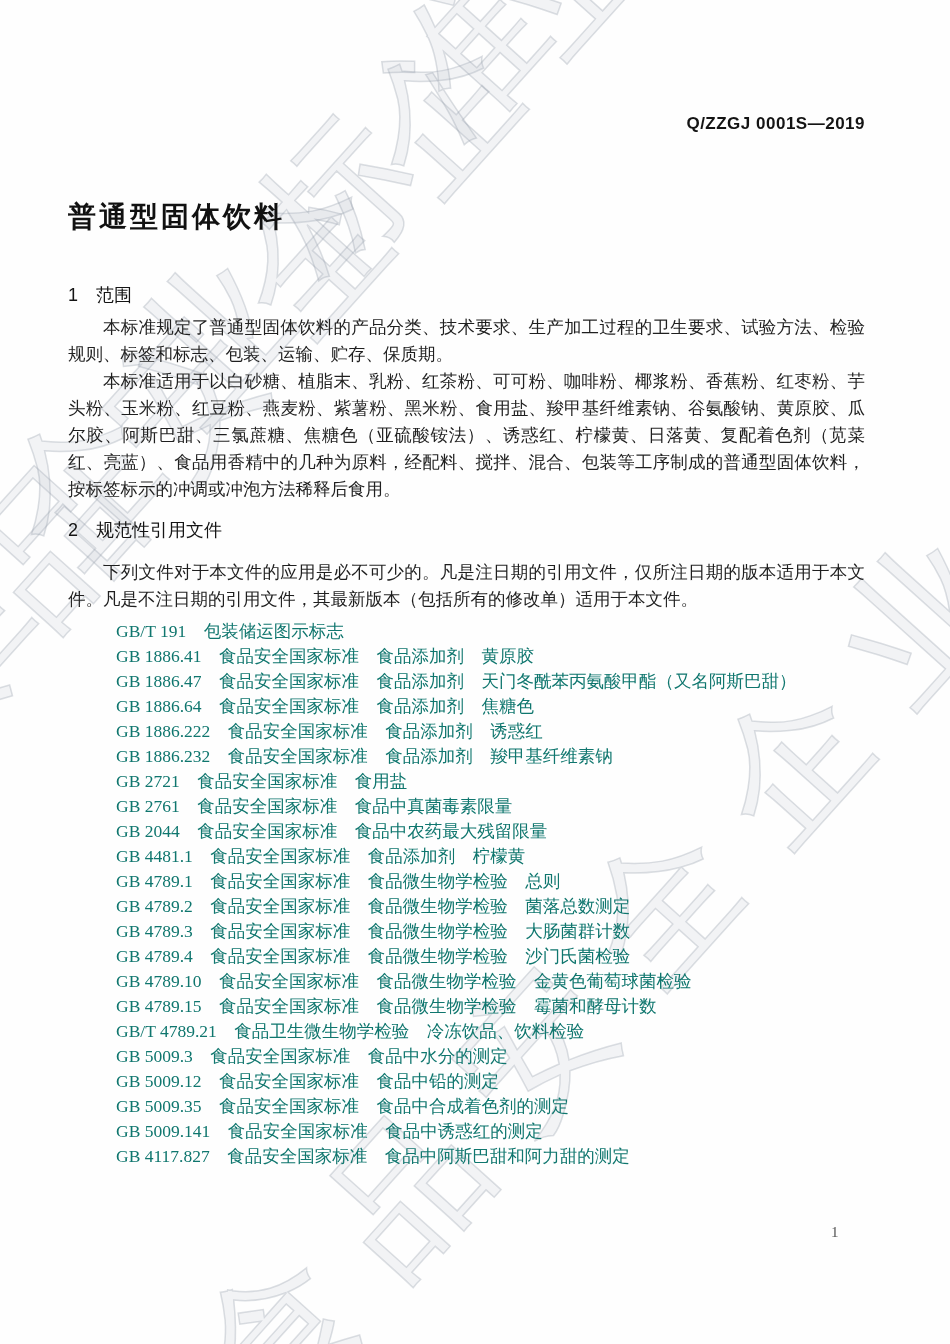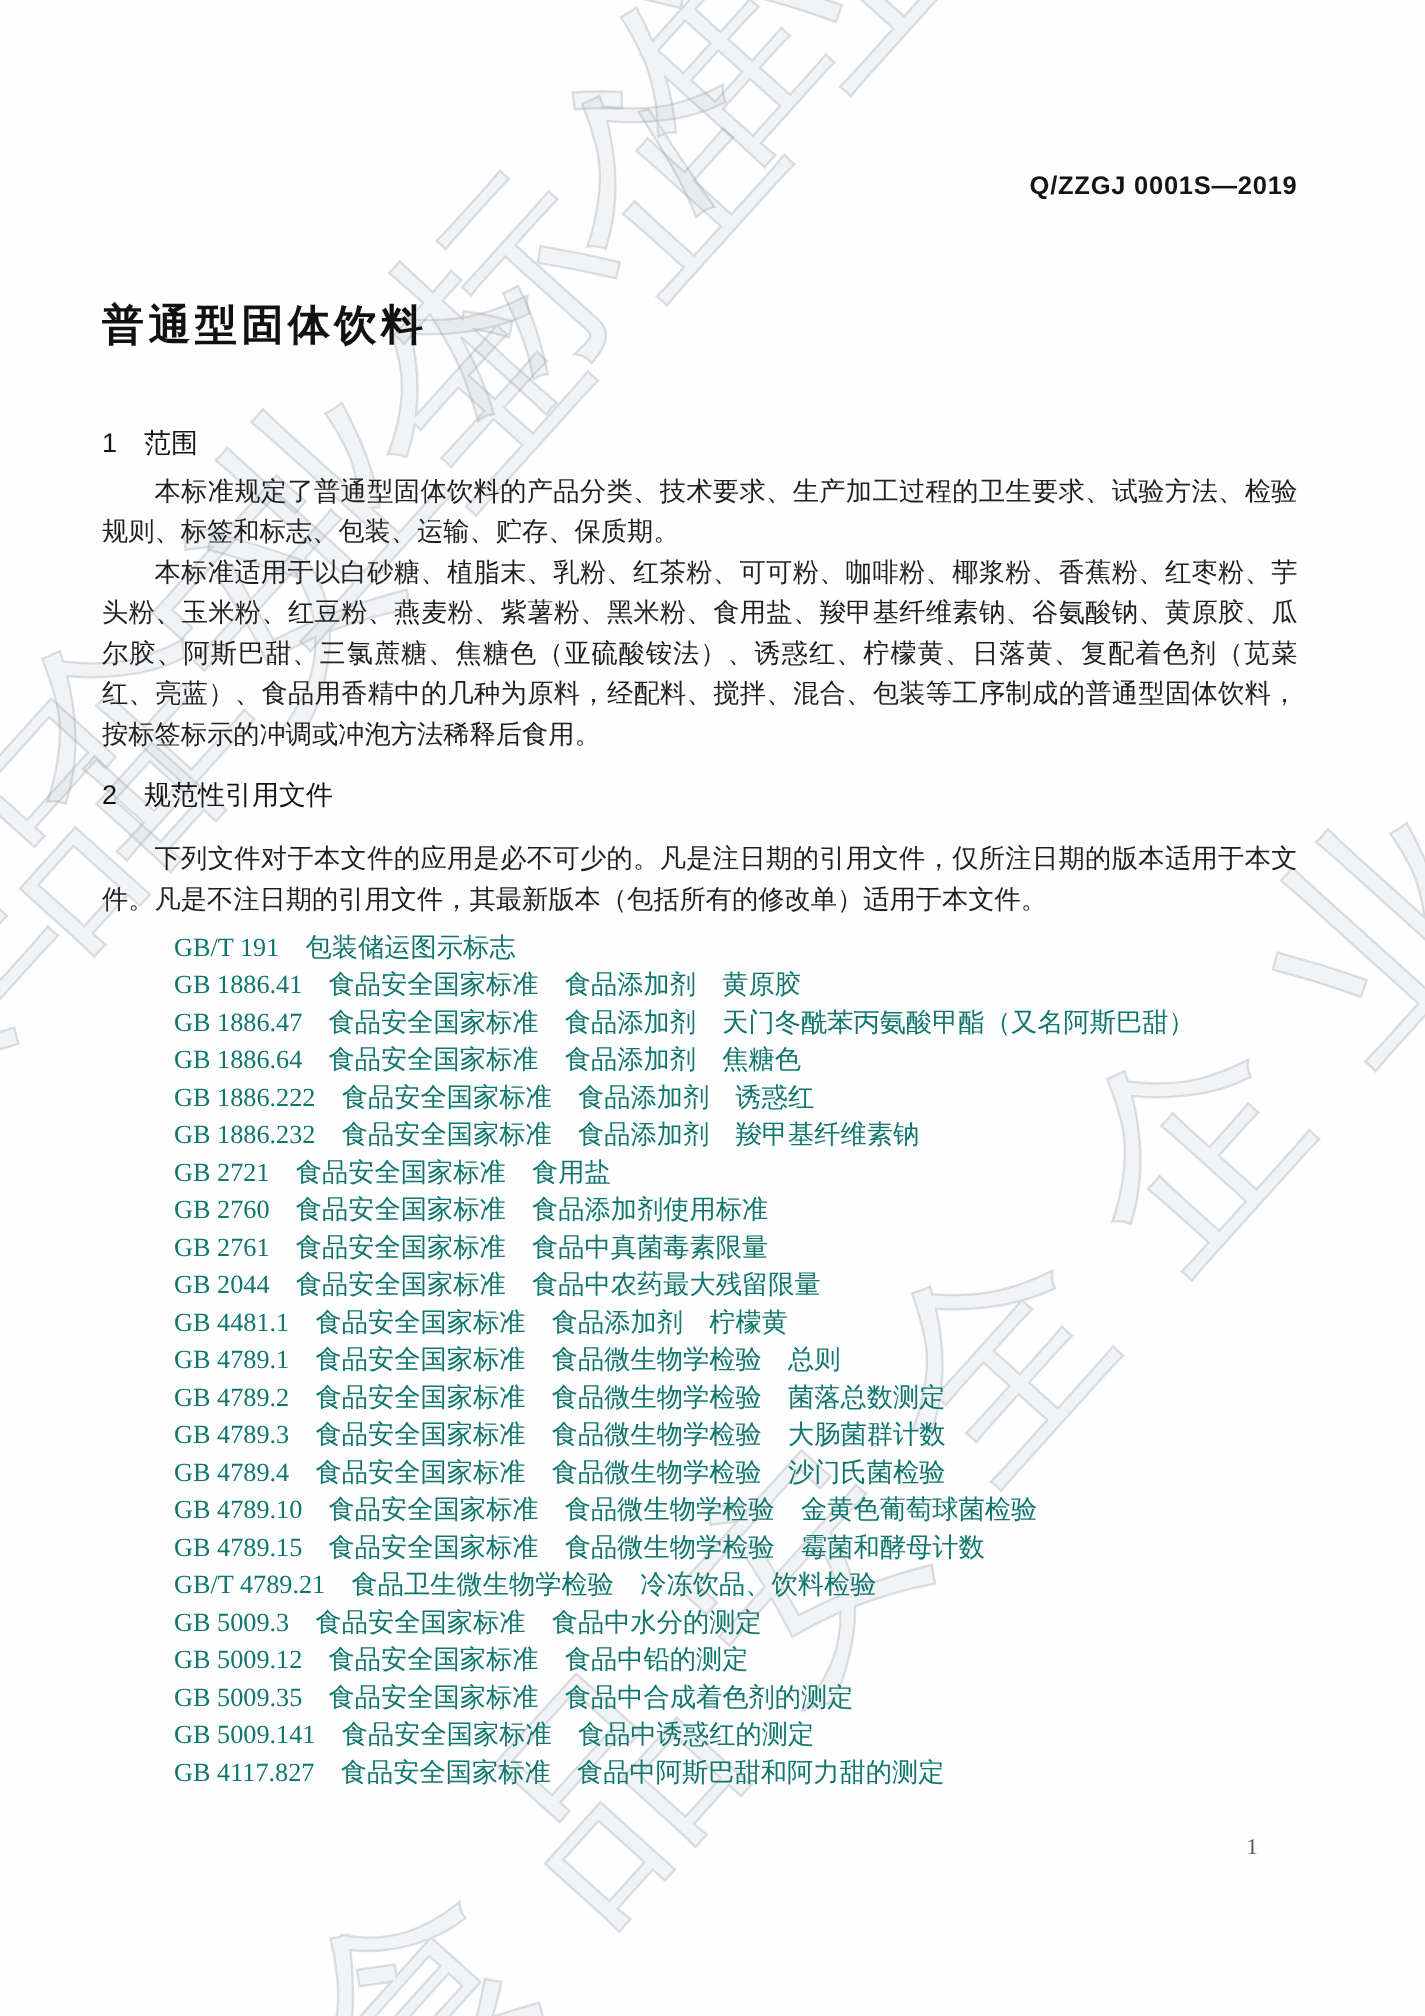--- a/index.html
+++ b/index.html
@@ -135,21 +135,20 @@
     <p class="para after-h2">下列文件对于本文件的应用是必不可少的。凡是注日期的引用文件，仅所注日期的版本适用于本文件。凡是不注日期的引用文件，其最新版本（包括所有的修改单）适用于本文件。</p>
 
     <div class="refs">
         <div class="ref-line">GB/T 191　包装储运图示标志</div>
         <div class="ref-line">GB 1886.41　食品安全国家标准　食品添加剂　黄原胶</div>
         <div class="ref-line">GB 1886.47　食品安全国家标准　食品添加剂　天门冬酰苯丙氨酸甲酯（又名阿斯巴甜）</div>
         <div class="ref-line">GB 1886.64　食品安全国家标准　食品添加剂　焦糖色</div>
         <div class="ref-line">GB 1886.222　食品安全国家标准　食品添加剂　诱惑红</div>
         <div class="ref-line">GB 1886.232　食品安全国家标准　食品添加剂　羧甲基纤维素钠</div>
         <div class="ref-line">GB 2721　食品安全国家标准　食用盐</div>
-        <div class="ref-line">GB 2760　食品安全国家标准　食品添加剂使用标准</div>
         <div class="ref-line">GB 2761　食品安全国家标准　食品中真菌毒素限量</div>
         <div class="ref-line">GB 2044　食品安全国家标准　食品中农药最大残留限量</div>
         <div class="ref-line">GB 4481.1　食品安全国家标准　食品添加剂　柠檬黄</div>
         <div class="ref-line">GB 4789.1　食品安全国家标准　食品微生物学检验　总则</div>
         <div class="ref-line">GB 4789.2　食品安全国家标准　食品微生物学检验　菌落总数测定</div>
         <div class="ref-line">GB 4789.3　食品安全国家标准　食品微生物学检验　大肠菌群计数</div>
         <div class="ref-line">GB 4789.4　食品安全国家标准　食品微生物学检验　沙门氏菌检验</div>
         <div class="ref-line">GB 4789.10　食品安全国家标准　食品微生物学检验　金黄色葡萄球菌检验</div>
         <div class="ref-line">GB 4789.15　食品安全国家标准　食品微生物学检验　霉菌和酵母计数</div>
         <div class="ref-line">GB/T 4789.21　食品卫生微生物学检验　冷冻饮品、饮料检验</div>

